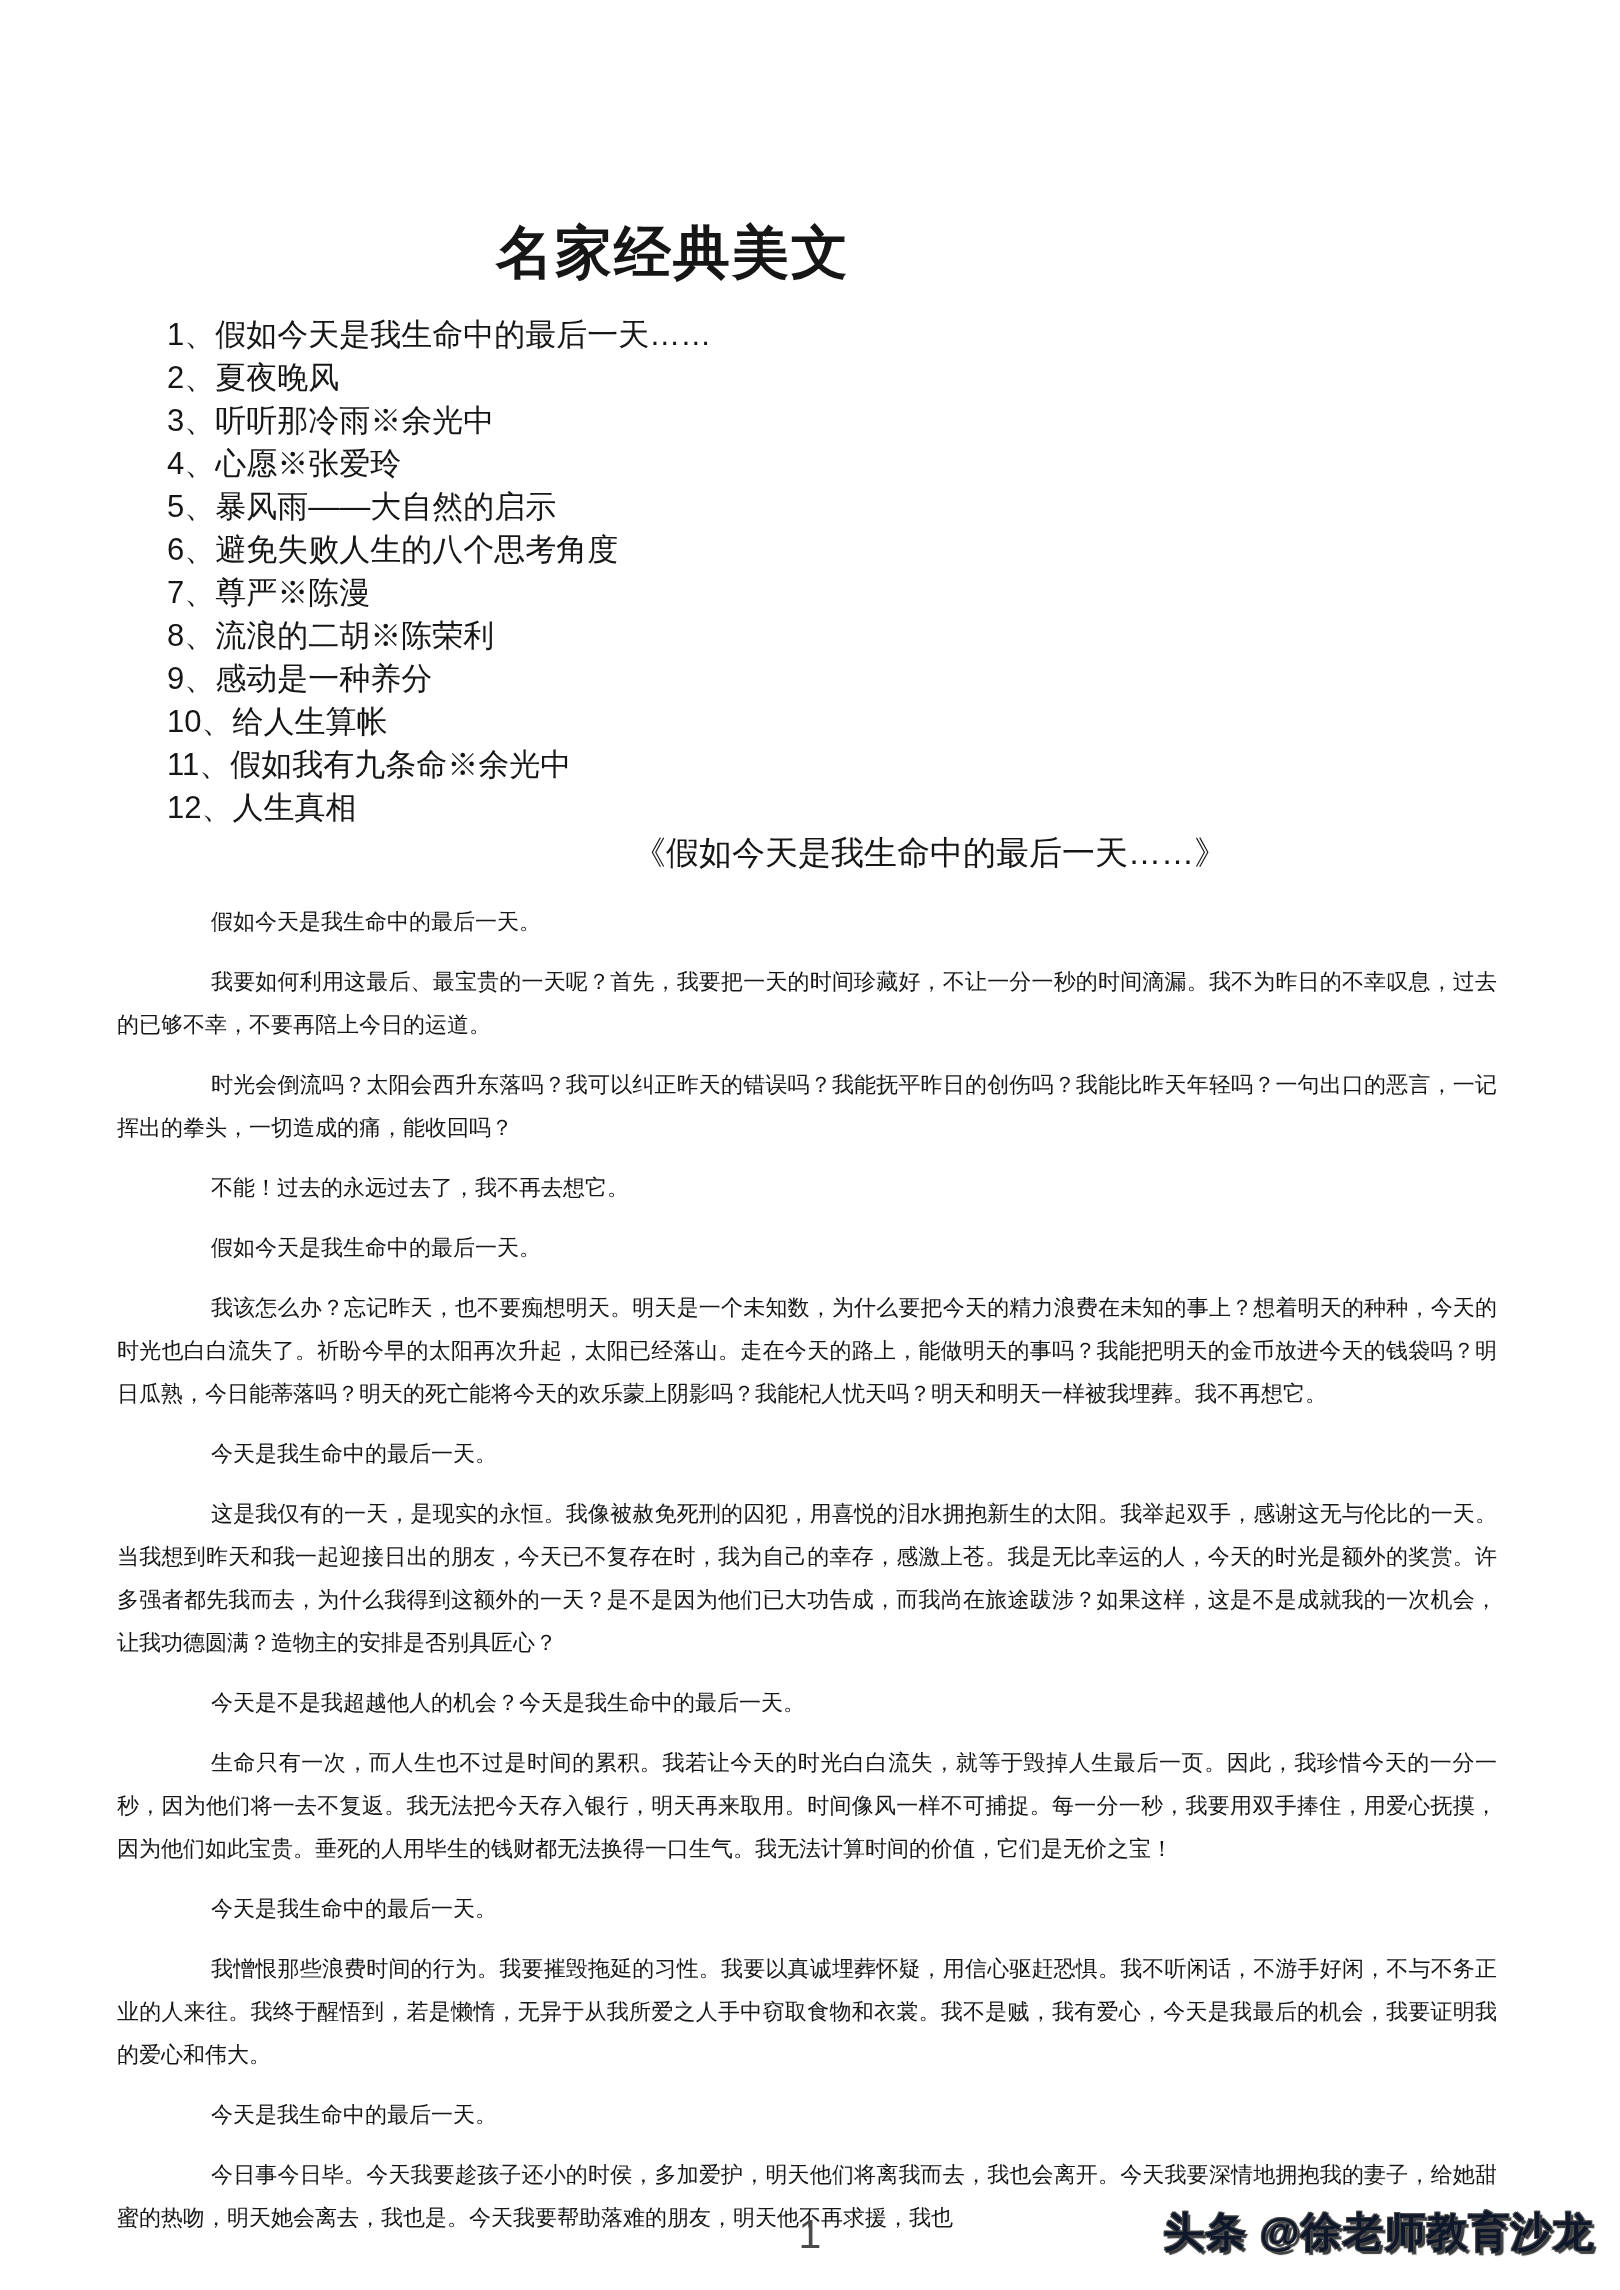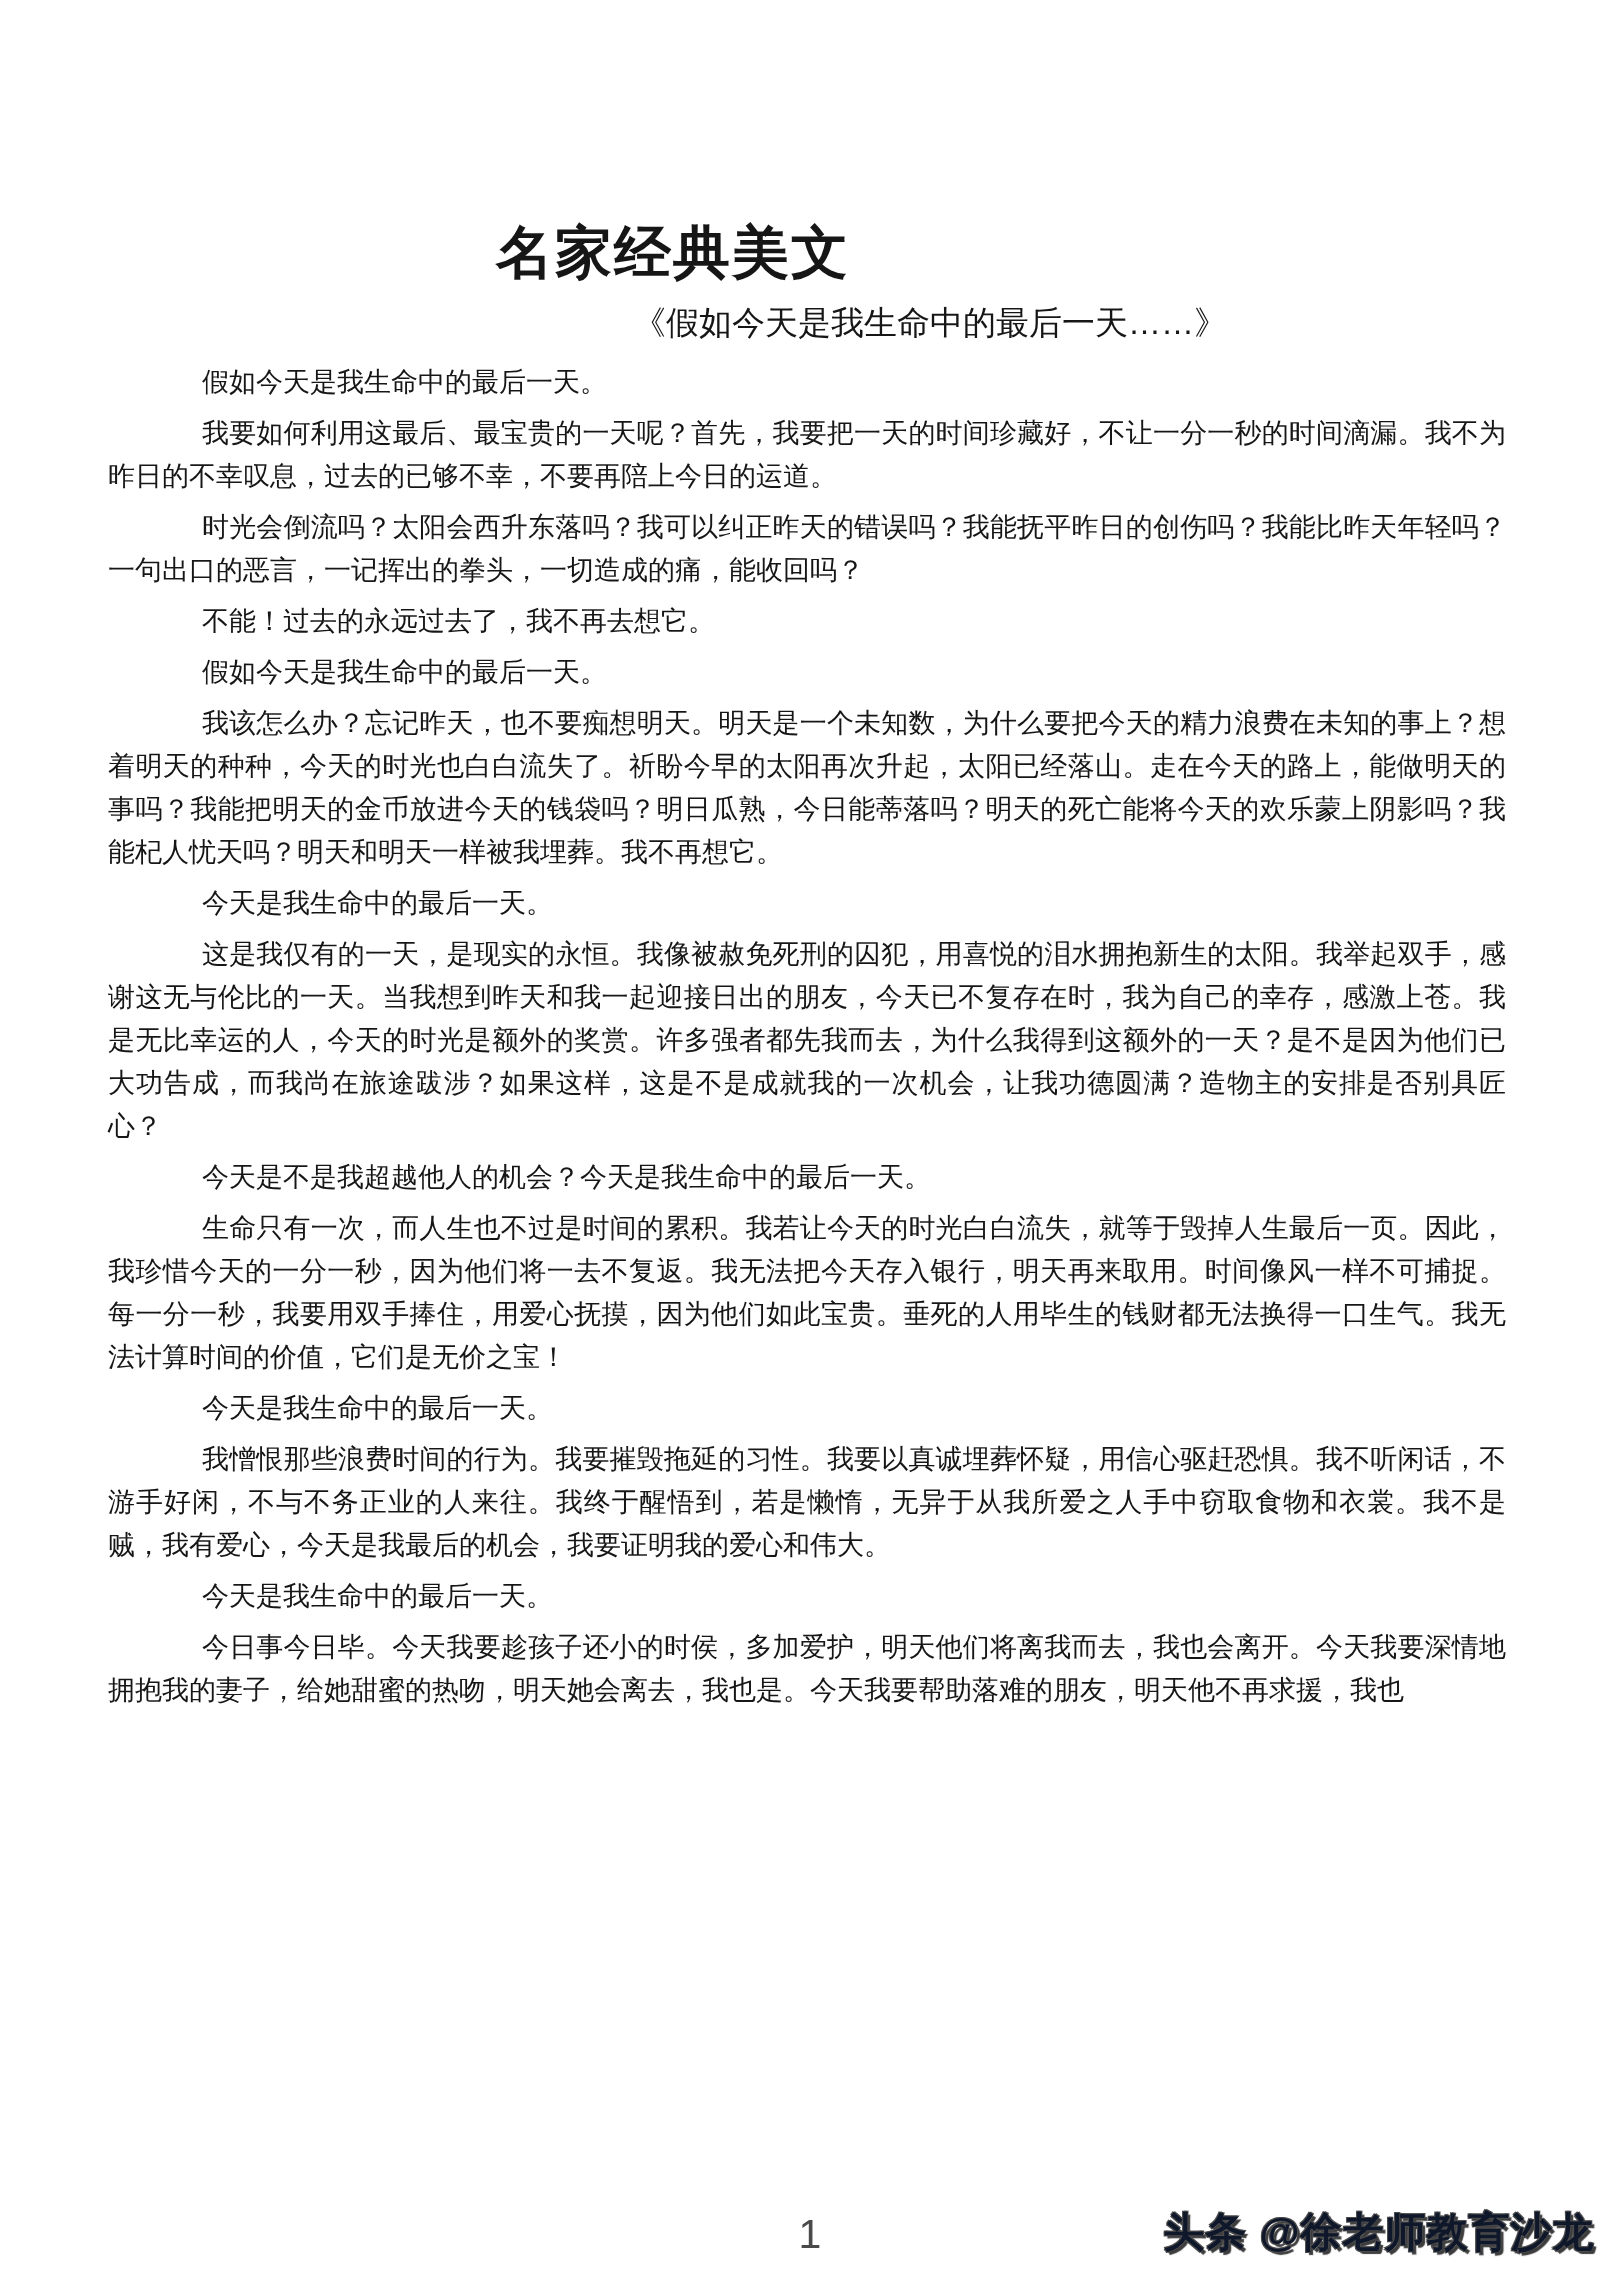--- a/index.html
+++ b/index.html
@@ -49,22 +49,22 @@
   .essay-heading {
     display: inline-block;
     transform: translateX(100px);
     font-size: 33px;
     white-space: nowrap;
   }
   .essay {
     padding: 2px 106px 0 100px;
   }
   .essay p {
-    margin: 8px;
-    font-size: 27px;
+    margin: 17px;
+    font-size: 22px;
     line-height: 43px;
     text-align: justify;
     text-indent: 94px;
     word-break: break-all;
   }
   .footer {
     position: absolute;
     left: 0;
     bottom: 0;
     width: 100%;
@@ -97,20 +97,34 @@
 </style>
 </head>
 <body>
 
 <div class="page">
 
   <div class="doc-title-row">
     <span class="doc-title">名家经典美文</span>
   </div>
 
+  <ul class="toc">
+      <li>1、假如今天是我生命中的最后一天……</li>
+      <li>2、夏夜晚风</li>
+      <li>3、听听那冷雨※余光中</li>
+      <li>4、心愿※张爱玲</li>
+      <li>5、暴风雨——大自然的启示</li>
+      <li>6、避免失败人生的八个思考角度</li>
+      <li>7、尊严※陈漫</li>
+      <li>8、流浪的二胡※陈荣利</li>
+      <li>9、感动是一种养分</li>
+      <li>10、给人生算帐</li>
+      <li>11、假如我有九条命※余光中</li>
+      <li>12、人生真相</li>
+    </ul>
 
   <div class="essay-heading-row">
     <span class="essay-heading">《假如今天是我生命中的最后一天……》</span>
   </div>
 
   <div class="essay">
       <p>假如今天是我生命中的最后一天。</p>
       <p>我要如何利用这最后、最宝贵的一天呢？首先，我要把一天的时间珍藏好，不让一分一秒的时间滴漏。我不为昨日的不幸叹息，过去的已够不幸，不要再陪上今日的运道。</p>
       <p>时光会倒流吗？太阳会西升东落吗？我可以纠正昨天的错误吗？我能抚平昨日的创伤吗？我能比昨天年轻吗？一句出口的恶言，一记挥出的拳头，一切造成的痛，能收回吗？</p>
       <p>不能！过去的永远过去了，我不再去想它。</p>

